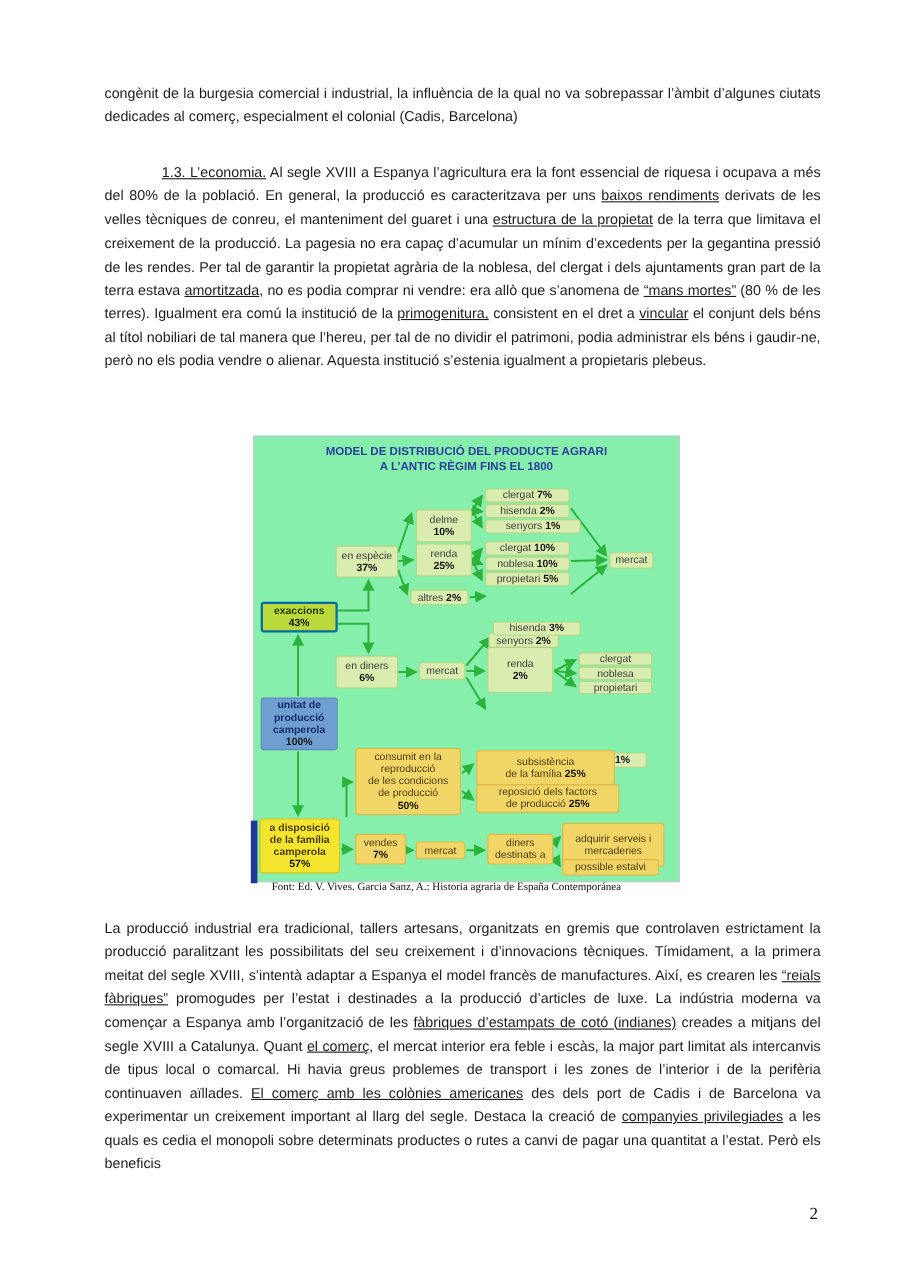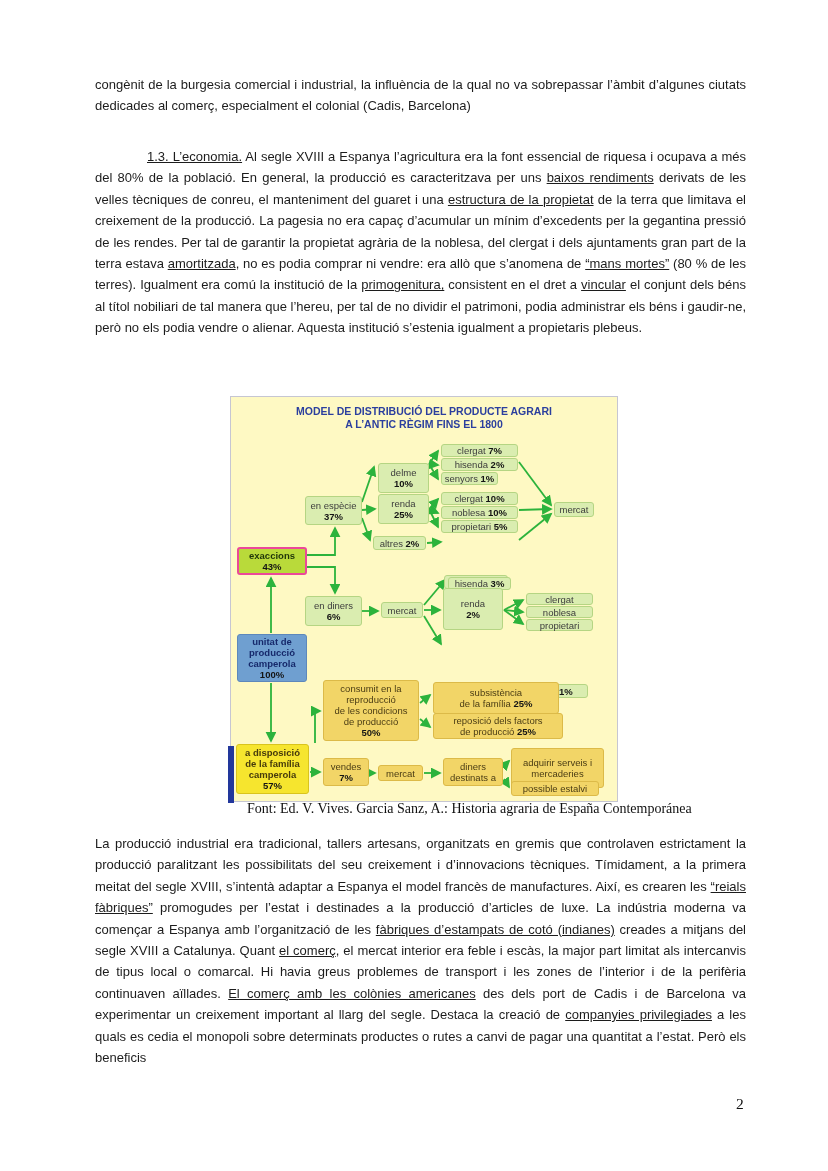--- a/index.html
+++ b/index.html
@@ -10,46 +10,46 @@
   .para{
     position:absolute;left:95px;width:651px;
     text-align:justify;font-size:13px;line-height:21.4px;color:#1c1c1c;
   }
   .para.indent{text-indent:52px;}
   .seg-b{font-weight:normal;}
   .seg-u{text-decoration:underline;}
 
   .figure{
     position:absolute;left:230px;top:396px;width:388px;height:406px;
-    background:#fef9c3;border:1px solid #c6c6d2;box-sizing:border-box;
+    background:#86efac;border:1px solid #c6c6d2;box-sizing:border-box;
   }
   .fig-title{
     position:absolute;top:8px;left:0;right:0;text-align:center;
     color:#2b3f9e;font-weight:bold;font-size:10.5px;line-height:13px;
   }
   .fig-sub{
     position:absolute;top:35px;left:0;right:0;text-align:center;
     color:#6c7a55;font-size:9.5px;font-weight:normal;
   }
   .node{
     position:absolute;display:flex;flex-direction:column;justify-content:center;
     align-items:center;text-align:center;font-size:9.5px;line-height:11px;
     color:#3c3c3c;border-radius:3px;box-sizing:border-box;padding:1px 2px;
   }
   .node b{color:#141414;}
   .node.pale{background:#daedb0;border:1px solid #b5d583;}
-  .node.bright-green{background:#b9da3a;border:2px solid #ec4899;color:#1f3509;font-weight:bold;}
+  .node.bright-green{background:#b9da3a;border:2px solid #0369a1;color:#1f3509;font-weight:bold;}
   .node.blue{background:#6f9fd0;border:1px solid #5d88bb;color:#16296b;font-weight:bold;}
   .node.bright-yellow{background:#f6e52e;border:1px solid #d9c41c;color:#463a0c;font-weight:bold;}
   .node.gold{background:#f2d567;border:1px solid #dcba48;color:#4a3c14;}
   svg.arrows{position:absolute;left:0;top:0;pointer-events:none;}
   .blue-strip{position:absolute;left:-3px;top:349px;width:6px;height:57px;background:#22379b;}
   .caption{
     position:absolute;left:247px;top:801px;
-    font-family:"Liberation Serif",serif;font-size:14px;color:#101010;
+    font-family:"Liberation Serif",serif;font-size:10px;color:#101010;
   }
   .pagenum{
     position:absolute;left:736px;top:1095px;
     font-family:"Liberation Serif",serif;font-size:15.5px;color:#101010;
   }
 </style>
 </head>
 <body>
 
 <div class="para" id="p1" style="top:74px"><span>congènit de la burgesia comercial i industrial, la influència de la qual no va sobrepassar l’àmbit d’algunes ciutats dedicades al comerç, especialment el colonial (Cadis, Barcelona)</span></div>
@@ -135,42 +135,42 @@
       </div>
       <div class="node pale" style="left: 142px; top: 139px; width: 53px; height: 14px;">
         <div><span>altres </span><b>2%</b></div>
       </div>
       <div class="node pale" style="left: 210px; top: 47px; width: 77px; height: 13px;">
         <div><span>clergat </span><b>7%</b></div>
       </div>
       <div class="node pale" style="left: 210px; top: 61px; width: 77px; height: 13px;">
         <div><span>hisenda </span><b>2%</b></div>
       </div>
-      <div class="node pale" style="left: 210px; top: 75px; width: 57px; height: 13px;">
+      <div class="node pale" style="left: 210px; top: 75px; width: 87px; height: 13px;">
         <div><span>senyors </span><b>1%</b></div>
       </div>
       <div class="node pale" style="left: 210px; top: 95px; width: 77px; height: 13px;">
         <div><span>clergat </span><b>10%</b></div>
       </div>
       <div class="node pale" style="left: 210px; top: 109px; width: 77px; height: 13px;">
         <div><span>noblesa </span><b>10%</b></div>
       </div>
       <div class="node pale" style="left: 210px; top: 123px; width: 77px; height: 13px;">
         <div><span>propietari </span><b>5%</b></div>
       </div>
       <div class="node pale" style="left: 213px; top: 137px; width: 64px; height: 14px; margin-top: 41px;">
         <div><span>senyors </span><b>2%</b></div>
       </div>
       <div class="node pale" style="left: 323px; top: 105px; width: 40px; height: 15px;">
         <div><span>mercat</span></div>
       </div>
       <div class="node pale" style="left: 150px; top: 205px; width: 42px; height: 16px;">
         <div><span>mercat</span></div>
       </div>
-      <div class="node pale" style="left: 217px; top: 180px; width: 63px; height: 13px; text-align: center;">
+      <div class="node pale" style="left: 217px; top: 168px; width: 80px; height: 13px; text-align: center;">
         <div><span>hisenda </span><b>3%</b></div>
       </div>
       <div class="node pale" style="left: 212px; top: 191px; width: 60px; height: 42px;">
         <div><span>renda</span></div>
         <div><b>2%</b></div>
       </div>
       <div class="node pale" style="left: 295px; top: 196px; width: 67px; height: 12px;">
         <div><span>clergat</span></div>
       </div>
       <div class="node pale" style="left: 295px; top: 209px; width: 67px; height: 12px;">

